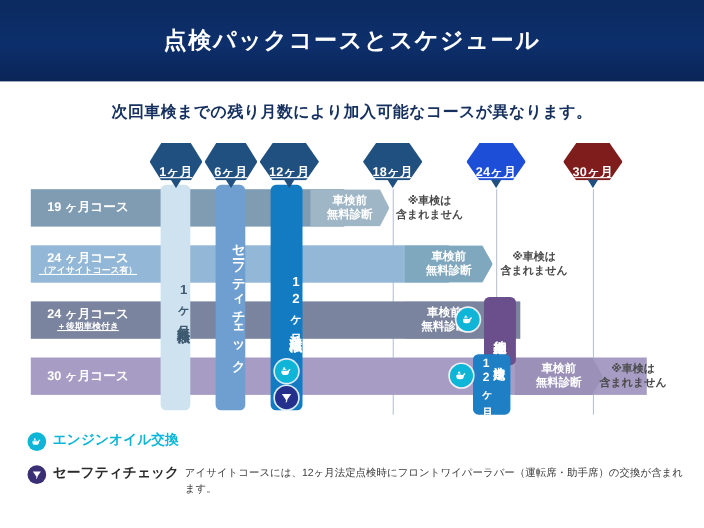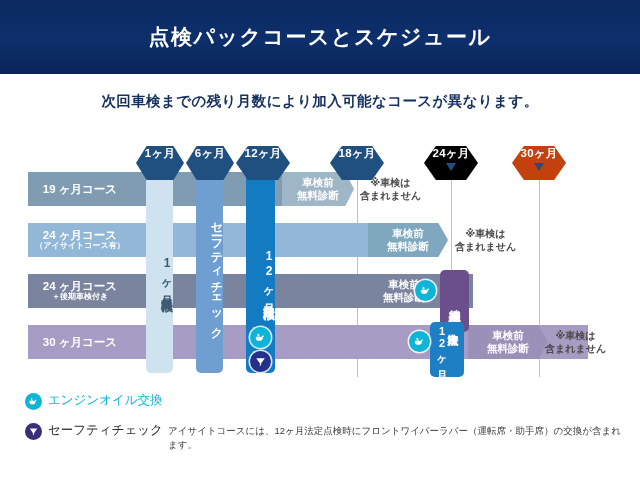--- a/index.html
+++ b/index.html
@@ -29,40 +29,40 @@
   }
 
   
   .chart{position:absolute;left:0;top:130px;width:640px;height:250px;}
 
   
   .vline{position:absolute;top:42px;width:1px;height:205px;background:#b9c2cf;}
 
   
   .hex{
-    position:absolute;top:16px;height:34px;
+    position:absolute;top:0;height:34px;
     background:#205080;color:#ffffff;
     clip-path:polygon(22% 0%,78% 0%,100% 50%,78% 100%,22% 100%,0% 50%);
-    display:flex;align-items:flex-start;justify-content:center;
-    font-size:11.5px;font-weight:bold;letter-spacing:.2px;white-space:nowrap;
+    display:flex;align-items:flex-end;justify-content:center;
+    font-size:11.5px;font-weight:bold;letter-spacing:.2px;white-space:nowrap;text-decoration:underline;
   }
   .hex-tip{
     position:absolute;top:33px;width:10px;height:8px;background:#205080;
     clip-path:polygon(0% 0%,100% 0%,50% 100%);
   }
 
   
   .row{position:absolute;height:34px;}
   .row-label{
     position:absolute;left:28px;height:34px;width:104px;
     display:flex;flex-direction:column;align-items:center;justify-content:center;
     color:#ffffff;line-height:1.08;
   }
   .row-label .l1{font-size:11.5px;font-weight:bold;white-space:nowrap;}
-  .row-label .l2{font-size:8px;font-weight:bold;white-space:nowrap;margin-top:1px;}
+  .row-label .l2{font-size:8px;font-weight:bold;white-space:nowrap;margin-top:1px;text-decoration:underline;}
 
   
   .vcol{
     position:absolute;border-radius:5px;
     display:flex;flex-direction:column;align-items:center;
     writing-mode:vertical-rl;text-orientation:upright;
     font-size:12px;font-weight:bold;line-height:1.02;letter-spacing:1px;
     padding-top:6px;box-sizing:border-box;
   }
 
@@ -96,21 +96,21 @@
     display:flex;align-items:center;justify-content:center;
   }
 
   
   .legend{position:absolute;left:0;top:392px;width:640px;}
   .lrow{position:relative;margin-bottom:8px;height:auto;}
   .lic{
     position:absolute;left:25px;top:1px;width:17px;height:17px;border-radius:50%;
     display:flex;align-items:center;justify-content:center;
   }
-  .lname{position:absolute;left:48px;top:0;font-size:12.5px;font-weight:normal;white-space:nowrap;}
+  .lname{position:absolute;left:48px;top:0;font-size:12.5px;font-weight:bold;white-space:nowrap;}
   .ldesc{position:absolute;left:168px;top:2px;width:455px;font-size:9.5px;color:#3a3a3a;line-height:1.5;}
 </style>
 </head>
 <body>
 
 <div id="root">
 
   <div class="header">
     <div class="header-title">点検パックコースとスケジュール</div>
   </div>
@@ -210,25 +210,25 @@
       </div>
       <div class="hex-tip" style="left:205px"></div>
       <div class="hex" style="left:236px;width:54px;background:#205080">
         <span>12ヶ月</span>
       </div>
       <div class="hex-tip" style="left:258px"></div>
       <div class="hex" style="left:330px;width:54px;background:#205080">
         <span>18ヶ月</span>
       </div>
       <div class="hex-tip" style="left:352px"></div>
-      <div class="hex" style="left:424px;width:54px;background:#000000">
+      <div class="hex" style="left:424px;width:54px;background:#1d4ed8">
         <span>24ヶ月</span>
       </div>
       <div class="hex-tip" style="left:446px"></div>
-      <div class="hex" style="left:512px;width:54px;background:#c2410c">
+      <div class="hex" style="left:512px;width:54px;background:#7f1d1d">
         <span>30ヶ月</span>
       </div>
       <div class="hex-tip" style="left:534px"></div>
     </div>
 
   <div class="legend" id="legend">
       <div class="lrow" style="height:22px">
         <div class="lic" style="background:#0fb5d6">
           <svg width="13" height="13" viewBox="0 0 24 24">
             <path fill="#ffffff" d="M4.6 11.2h9.1l2.6-2.9 1.5 1.3-2.3 2.6v1.1c0 2.2-1.8 4-4 4H8.3c-2.1 0-3.7-1.6-3.7-3.6v-2.5zM6.1 9.1h5.6v1.1H6.1z"></path>

